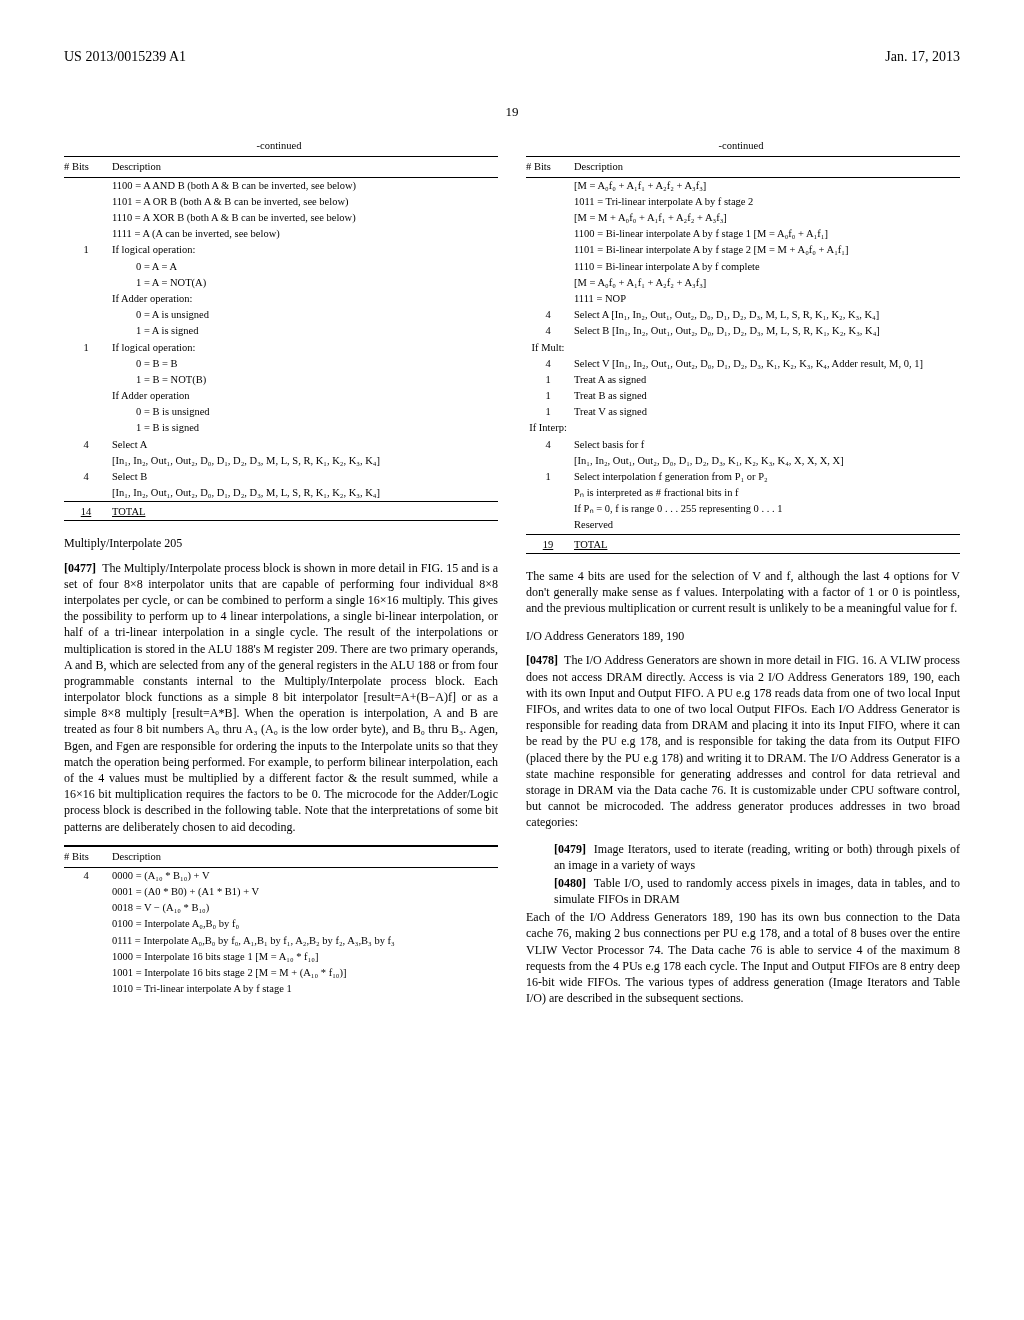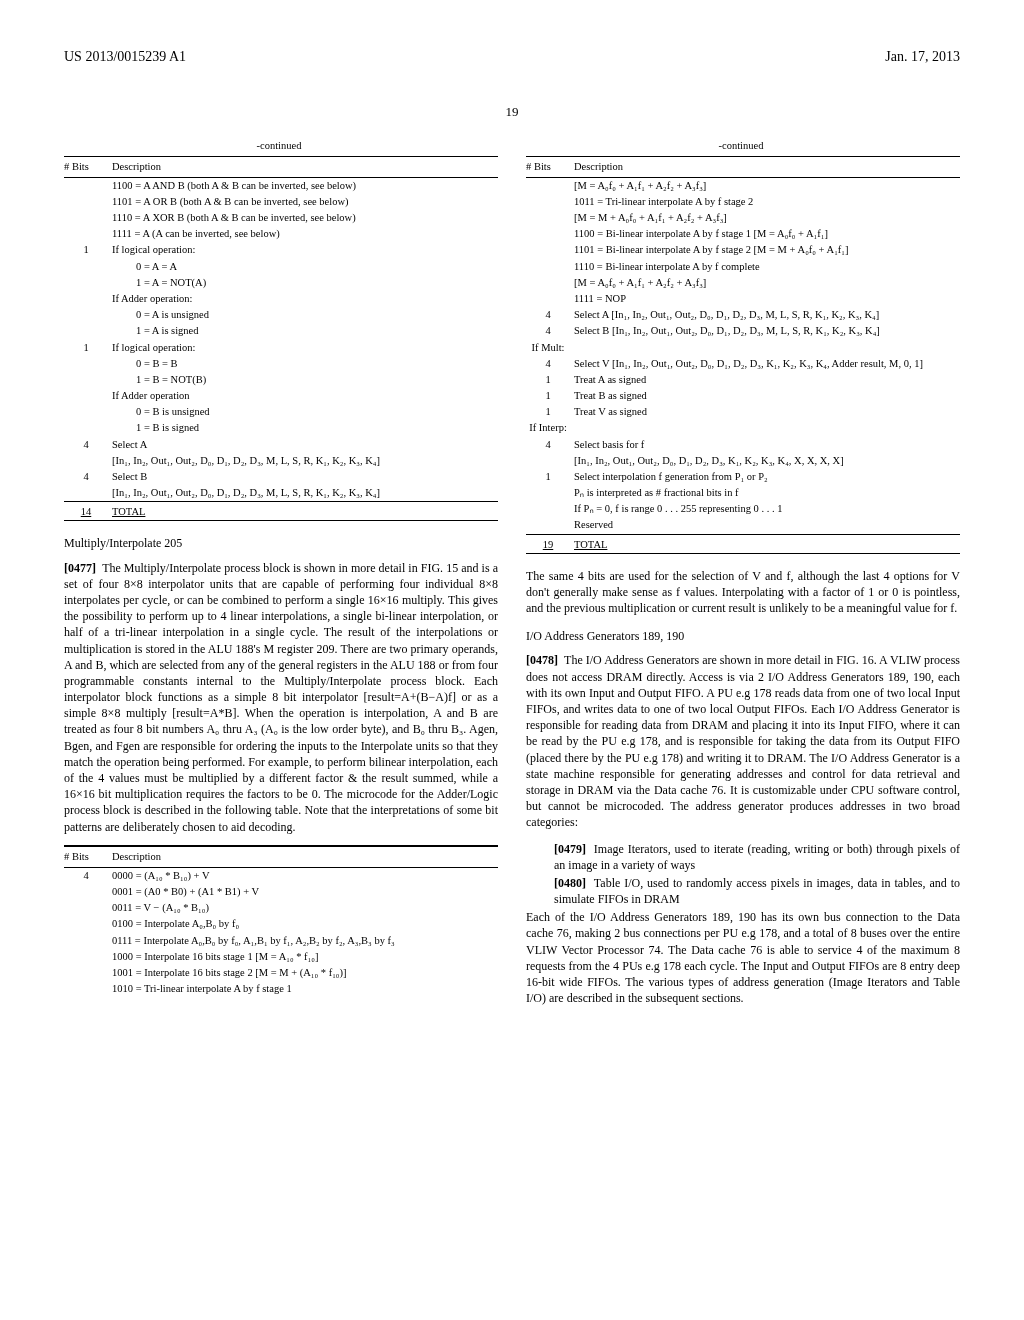--- a/index.html
+++ b/index.html
@@ -237,21 +237,21 @@
             <tr>
               <td class="bits">4</td>
               <td class="desc">0000 = (A₁₀ * B₁₀) + V</td>
             </tr>
             <tr>
               <td class="bits"></td>
               <td class="desc">0001 = (A0 * B0) + (A1 * B1) + V</td>
             </tr>
             <tr>
               <td class="bits"></td>
-              <td class="desc">0011 = V − (A₁₀ * B₁₀)</td>
+              <td class="desc">0018 = V − (A₁₀ * B₁₀)</td>
             </tr>
             <tr>
               <td class="bits"></td>
               <td class="desc">0100 = Interpolate A₀,B₀ by f₀</td>
             </tr>
             <tr>
               <td class="bits"></td>
               <td class="desc">0111 = Interpolate A₀,B₀ by f₀, A₁,B₁ by f₁, A₂,B₂ by f₂, A₃,B₃ by f₃</td>
             </tr>
             <tr>

